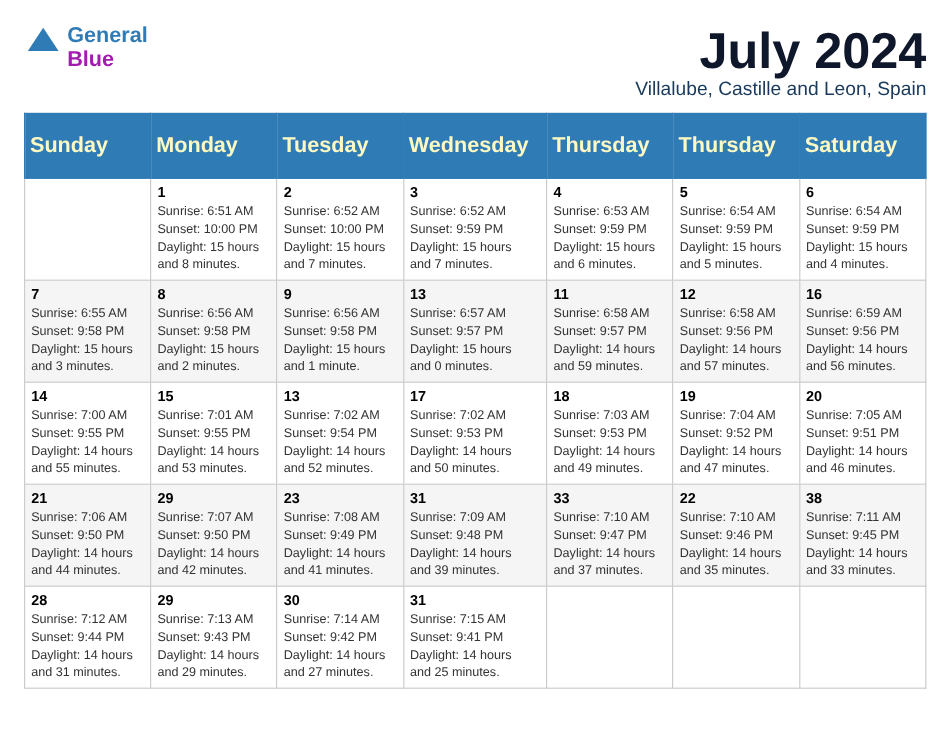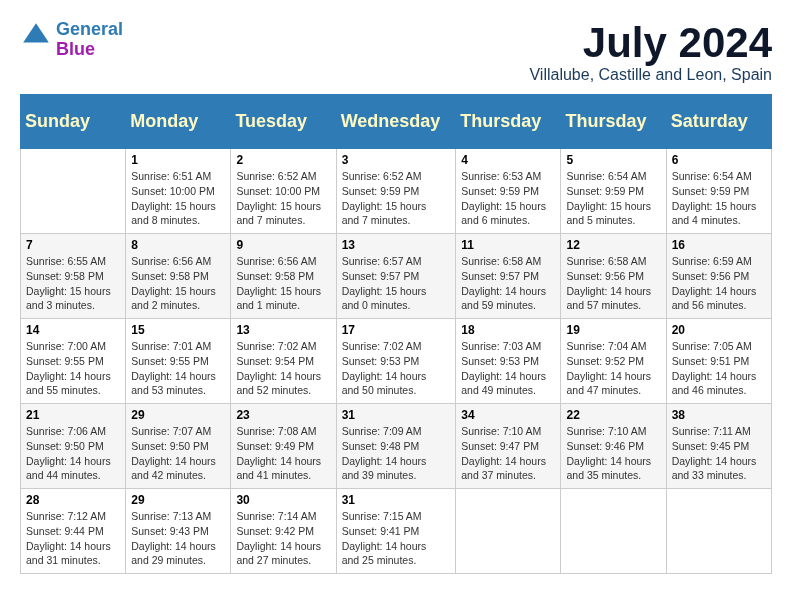--- a/index.html
+++ b/index.html
@@ -217,21 +217,21 @@
         </td>
         <td>
           <div class="day-num">23</div>
           <div class="day-info">Sunrise: 7:08 AM<br>Sunset: 9:49 PM<br>Daylight: 14 hours<br>and 41 minutes.</div>
         </td>
         <td>
           <div class="day-num">31</div>
           <div class="day-info">Sunrise: 7:09 AM<br>Sunset: 9:48 PM<br>Daylight: 14 hours<br>and 39 minutes.</div>
         </td>
         <td>
-          <div class="day-num">34</div>
+          <div class="day-num">33</div>
           <div class="day-info">Sunrise: 7:10 AM<br>Sunset: 9:47 PM<br>Daylight: 14 hours<br>and 37 minutes.</div>
         </td>
         <td>
           <div class="day-num">22</div>
           <div class="day-info">Sunrise: 7:10 AM<br>Sunset: 9:46 PM<br>Daylight: 14 hours<br>and 35 minutes.</div>
         </td>
         <td>
           <div class="day-num">38</div>
           <div class="day-info">Sunrise: 7:11 AM<br>Sunset: 9:45 PM<br>Daylight: 14 hours<br>and 33 minutes.</div>
         </td>

